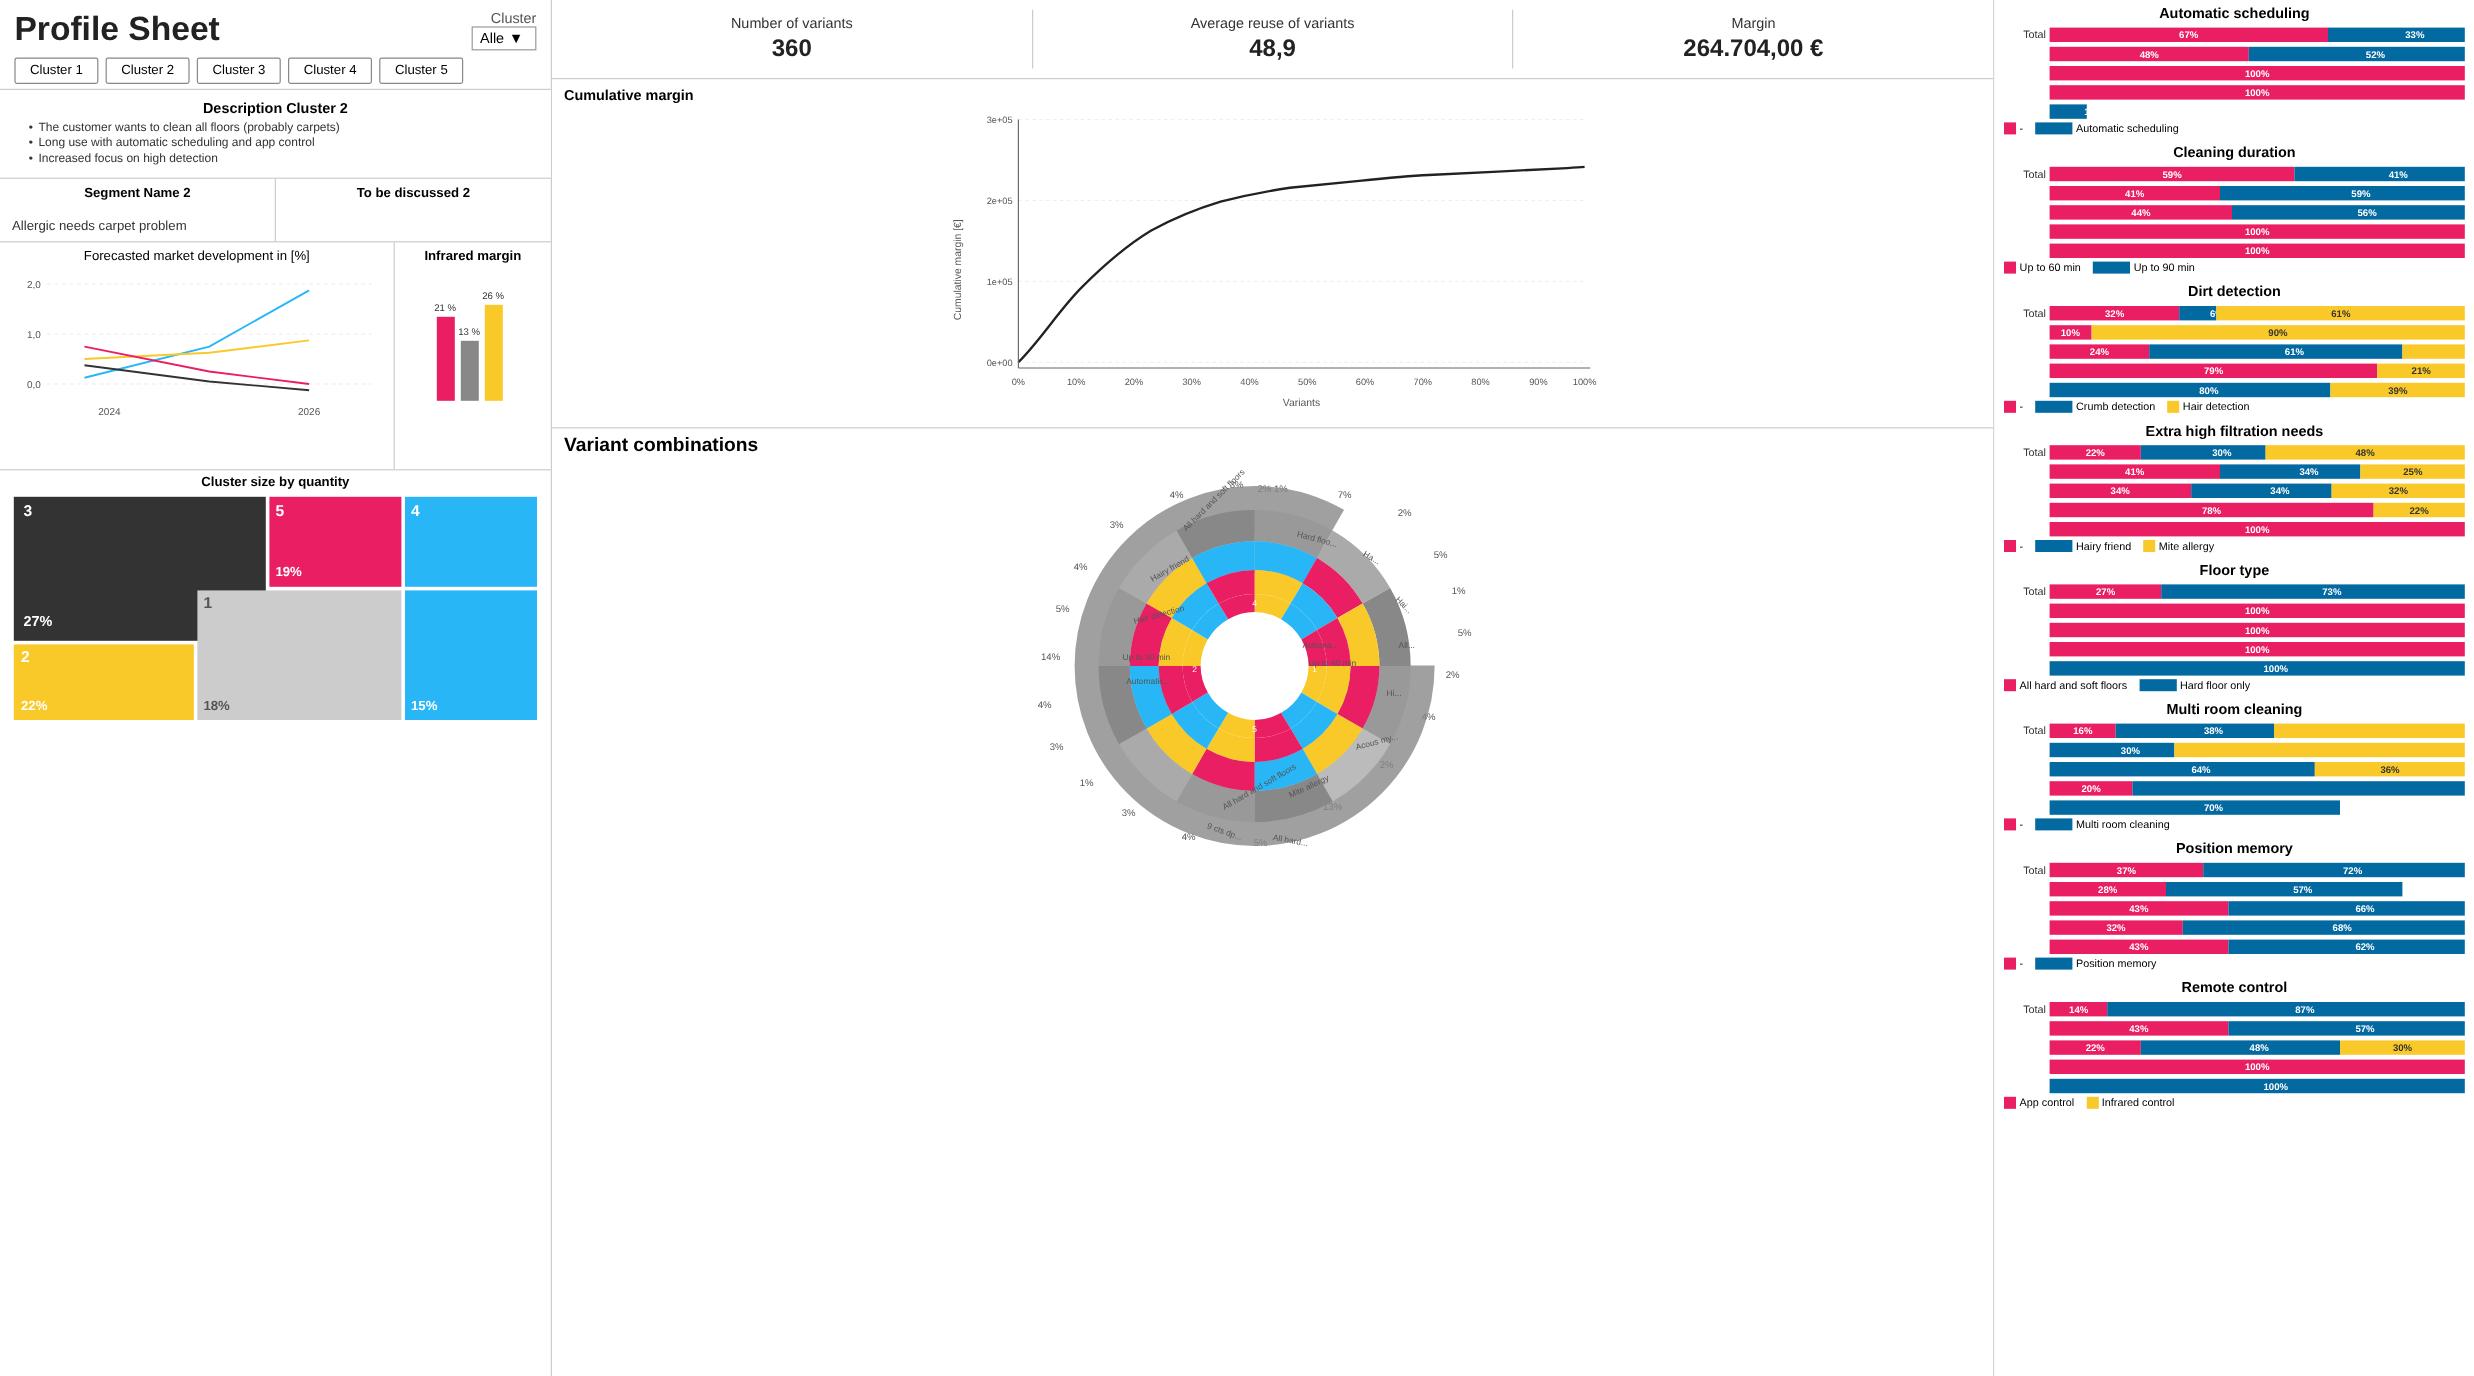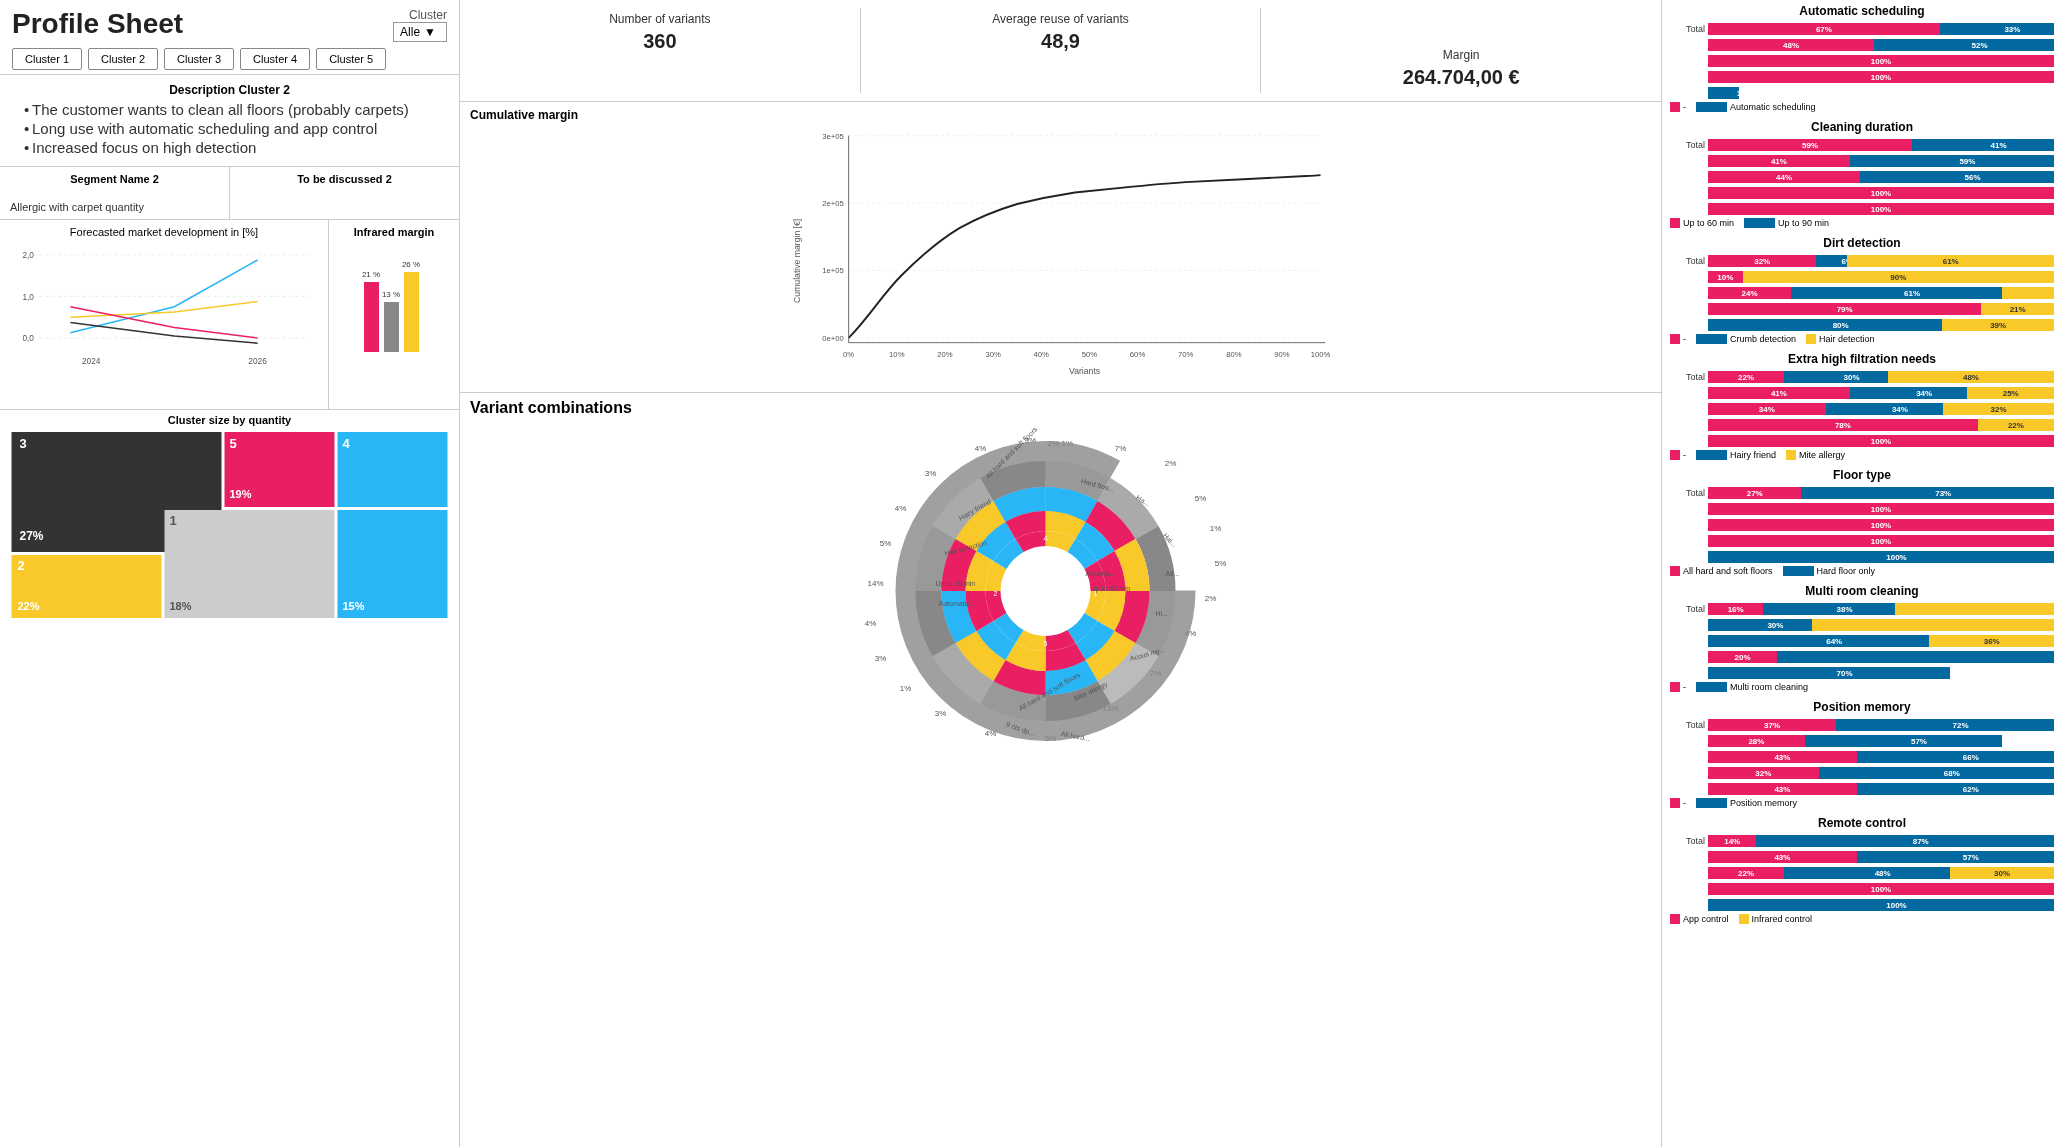--- a/index.html
+++ b/index.html
@@ -13,21 +13,21 @@
     .header-section { padding: 8px 12px 4px 12px; border-bottom: 1px solid #ccc; }
     .profile-title { font-size: 28px; font-weight: bold; color: #222; }
     .cluster-label { font-size: 12px; color: #555; }
     .cluster-dropdown { display: flex; align-items: center; border: 1px solid #999; padding: 2px 6px; font-size: 12px; cursor: pointer; background: #fff; }
     .cluster-dropdown span { margin-right: 4px; }
     .cluster-buttons { display: flex; gap: 6px; margin-top: 6px; }
     .cluster-btn { border: 1.5px solid #888; background: #fff; padding: 4px 12px; font-size: 11px; cursor: pointer; border-radius: 2px; }
 
     .description-section { padding: 8px 24px; border-bottom: 1px solid #ccc; background: #fff; }
     .description-title { font-weight: bold; text-align: center; font-size: 12px; margin-bottom: 4px; }
-    .description-list { font-size: 15px; color: #333; }
+    .description-list { font-size: 10px; color: #333; }
     .description-list li { list-style: none; padding-left: 8px; position: relative; margin-bottom: 2px; }
     .description-list li::before { content: "•"; position: absolute; left: 0; }
 
     .segment-section { display: flex; border-bottom: 1px solid #ccc; }
     .segment-cell { flex: 1; padding: 6px 10px; border-right: 1px solid #ccc; }
     .segment-cell:last-child { border-right: none; }
     .segment-cell-title { font-weight: bold; font-size: 11px; margin-bottom: 16px; text-align: center; }
     .segment-cell-value { font-size: 11px; color: #333; }
 
     .forecast-section { display: flex; border-bottom: 1px solid #ccc; }
@@ -38,21 +38,21 @@
 
     .cluster-size-section { flex: 1; padding: 4px 0 0 0; }
     .cluster-size-title { font-weight: bold; font-size: 11px; text-align: center; margin-bottom: 4px; }
     .treemap-container { position: relative; width: 100%; height: 190px; }
 
     
     .middle-panel { flex: 1; display: flex; flex-direction: column; background: #fff; border-right: 1px solid #ccc; }
 
     .stats-row { display: flex; border-bottom: 1px solid #ccc; padding: 8px 0; }
     .stat-cell { flex: 1; text-align: center; padding: 4px 10px; border-right: 1px solid #ccc; }
-    .stat-cell:last-child { border-right: none; margin-top: 36px; }
+    .stat-cell:last-child { border-right: none; }
     .stat-label { font-size: 12px; color: #333; font-weight: normal; }
     .stat-value { font-size: 20px; font-weight: bold; color: #222; margin-top: 4px; }
 
     .cumulative-section { padding: 6px 10px; border-bottom: 1px solid #ccc; }
     .cumulative-title { font-size: 12px; font-weight: bold; margin-bottom: 4px; }
 
     .variant-combo-section { padding: 6px 10px; flex: 1; }
     .variant-combo-title { font-size: 16px; font-weight: bold; margin-bottom: 4px; }
 
     
@@ -112,21 +112,21 @@
       <ul class="description-list">
         <li>The customer wants to clean all floors (probably carpets)</li>
         <li>Long use with automatic scheduling and app control</li>
         <li>Increased focus on high detection</li>
       </ul>
     </div>
 
     <div class="segment-section">
       <div class="segment-cell">
         <div class="segment-cell-title">Segment Name 2</div>
-        <div class="segment-cell-value">Allergic with carpet quantity</div>
+        <div class="segment-cell-value">Allergic needs carpet problem</div>
       </div>
       <div class="segment-cell">
         <div class="segment-cell-title">To be discussed 2</div>
         <div class="segment-cell-value"></div>
       </div>
     </div>
 
     <div class="forecast-section" style="height:190px;">
       <div class="forecast-chart">
         <div class="forecast-title">Forecasted market development in [%]</div>

